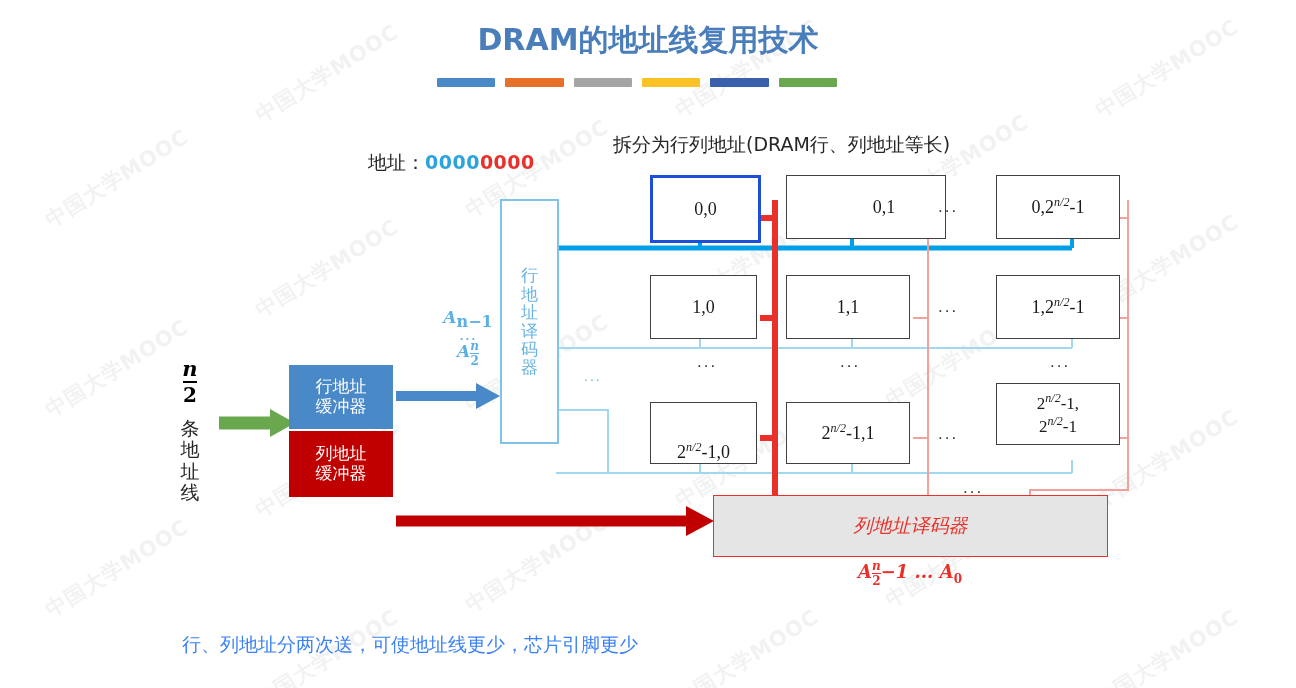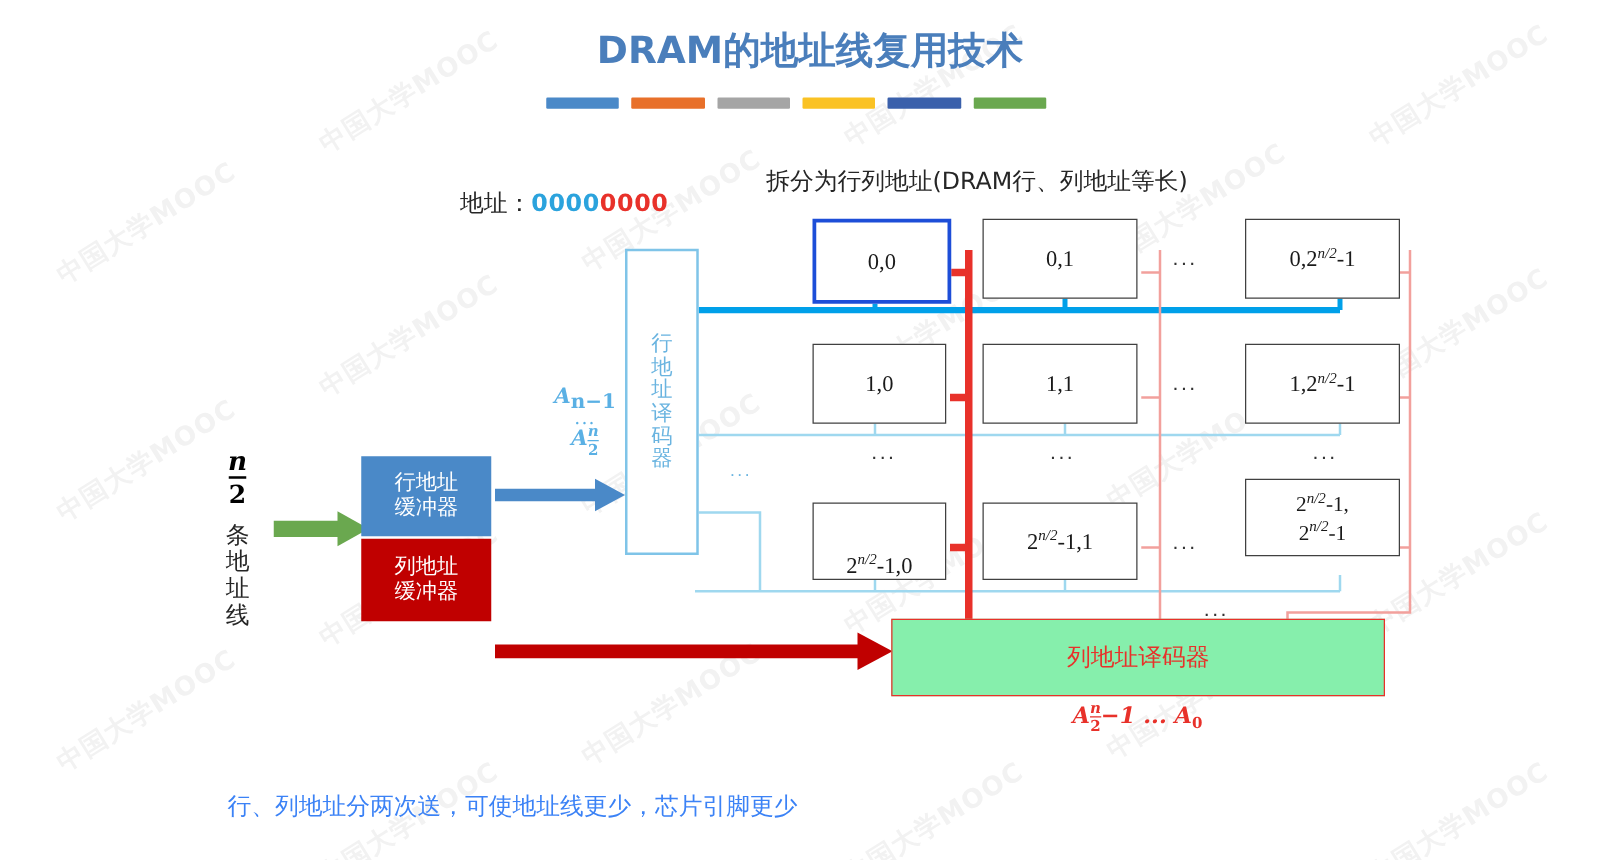--- a/index.html
+++ b/index.html
@@ -108,24 +108,25 @@
     font-family:"Liberation Serif","DejaVu Serif",serif;
   }
   .cell.sel{border:3px solid #1d4ed8;}
   .cell sup{font-size:12px;font-style:italic;}
   .cell .it{font-style:italic;}
   .ell{position:absolute;z-index:7;font-size:17px;color:#333;letter-spacing:2px;}
 
   
   .coldec{
     position:absolute;left:713px;top:495px;width:393px;height:60px;
-    border:1.6px solid #e8312a;background:#86efac;z-index:7;
+    border:1.6px solid #e8312a;background:#e5e5e5;z-index:7;
     display:flex;align-items:center;justify-content:center;
     font-size:19px;color:#e8312a;
     font-family:"DejaVu Sans","Liberation Sans",sans-serif;
+    font-style:italic;
   }
   .colabus{
     position:absolute;left:800px;top:560px;width:220px;text-align:center;z-index:7;
     color:#e8312a;font-family:"DejaVu Serif","Liberation Serif",serif;
     font-size:18px;font-style:italic;font-weight:bold;
   }
   .colabus .minifrac{display:inline-block;vertical-align:-7px;text-align:center;line-height:1;}
   .colabus .minifrac b{display:block;font-size:12px;font-style:italic;}
   .colabus .minifrac i{display:block;border-top:1.6px solid #e8312a;margin:1px 0;}
   .colabus .minifrac u{display:block;font-size:12px;font-style:normal;text-decoration:none;}
@@ -281,21 +282,21 @@
       <path d="M1128,200 L1128,490 L1030,490 L1030,496" stroke="#f2a09c" stroke-width="2" fill="none"></path>
       <path d="M1128,218 L1113,218" stroke="#f2a09c" stroke-width="2" fill="none"></path>
       <path d="M1128,318 L1113,318" stroke="#f2a09c" stroke-width="2" fill="none"></path>
       <path d="M1128,438 L1113,438" stroke="#f2a09c" stroke-width="2" fill="none"></path>
     </g>
   </svg>
 
   <div class="cell sel" style="left:650px;top:175px;width:105px;height:62px;">
     <span>0,0</span>
   </div>
-  <div class="cell" style="left:786px;top:175px;width:122px;height:62px;">
+  <div class="cell" style="left:786px;top:175px;width:122px;height:62px;padding-left:36px;">
     <span>0,1</span>
   </div>
   <div class="ell" style="left:938px;top:197px;">...</div>
   <div class="cell" style="left:996px;top:175px;width:122px;height:62px;">
     <span>0,2<sup class="it">n/2</sup>-1</span>
   </div>
 
   <div class="cell" style="left:650px;top:275px;width:105px;height:62px;">
     <span>1,0</span>
   </div>

